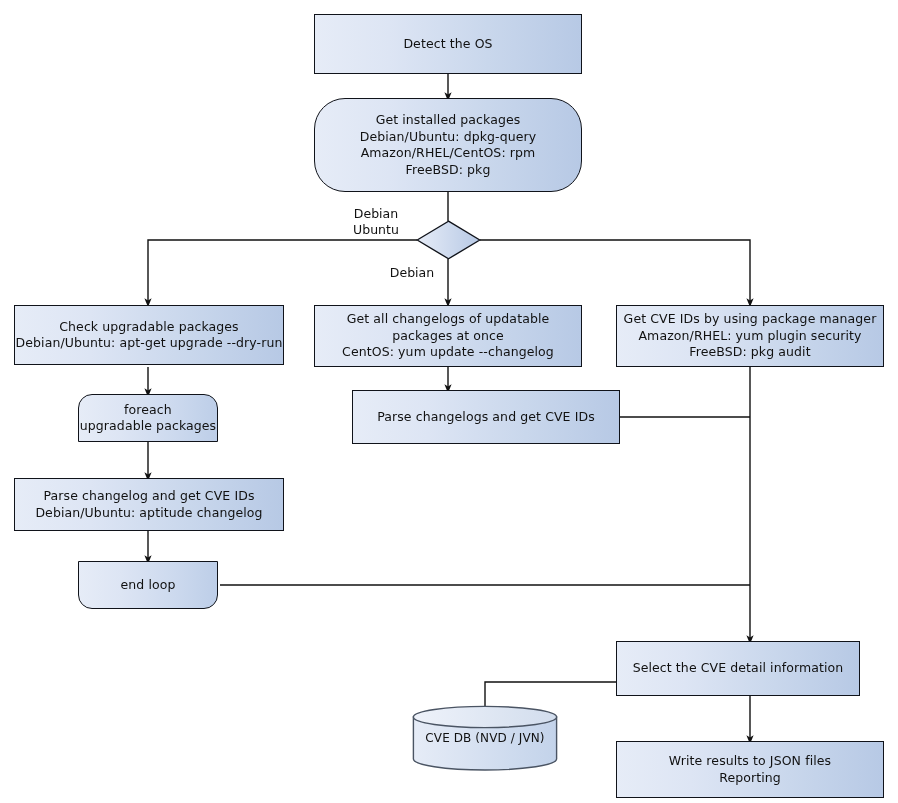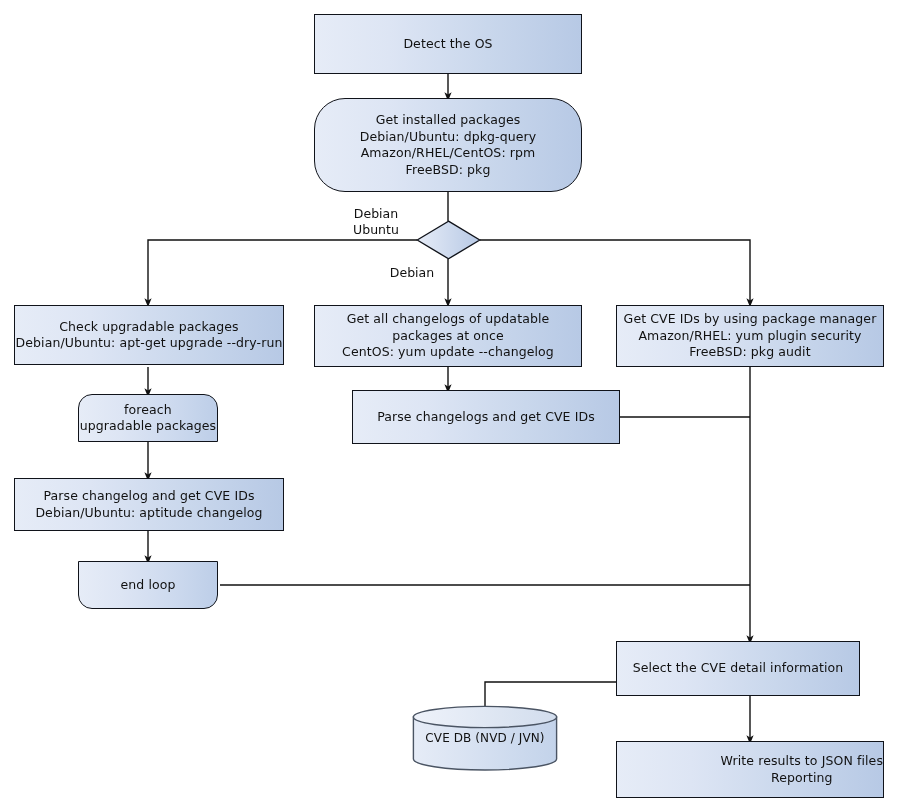--- a/index.html
+++ b/index.html
@@ -204,18 +204,18 @@
           <stop offset="0%" stop-color="#eef2fa"></stop>
           <stop offset="100%" stop-color="#d2dded"></stop>
         </linearGradient>
       </defs>
       <path d="M1.4,12 L1.4,54 A71.6,11 0 0 0 144.6,54 L144.6,12 Z" fill="url(#dbgrad)" stroke="#4a5463" stroke-width="1.4"></path>
       <ellipse cx="73" cy="12" rx="71.6" ry="10.6" fill="url(#dbtopgrad)" stroke="#4a5463" stroke-width="1.4"></ellipse>
     </svg>
     <span class="db-label">CVE DB (NVD / JVN)</span>
   </div>
 
-  <div class="node shape-rect" style="left:616px; top:741px; width:268px; height:57px;justify-content:flex-end;">
+  <div class="node shape-rect" style="left:616px; top:741px; width:268px; height:57px;">
     <span>Write results to JSON files
 Reporting</span>
   </div>
 
 </div>
 
 </body></html>

